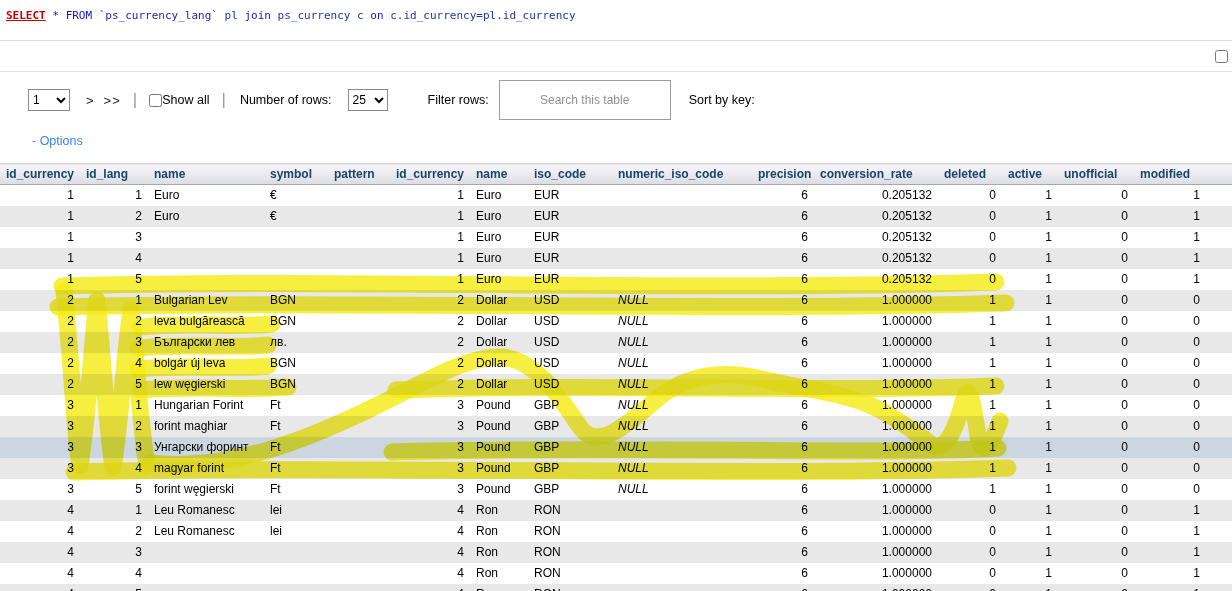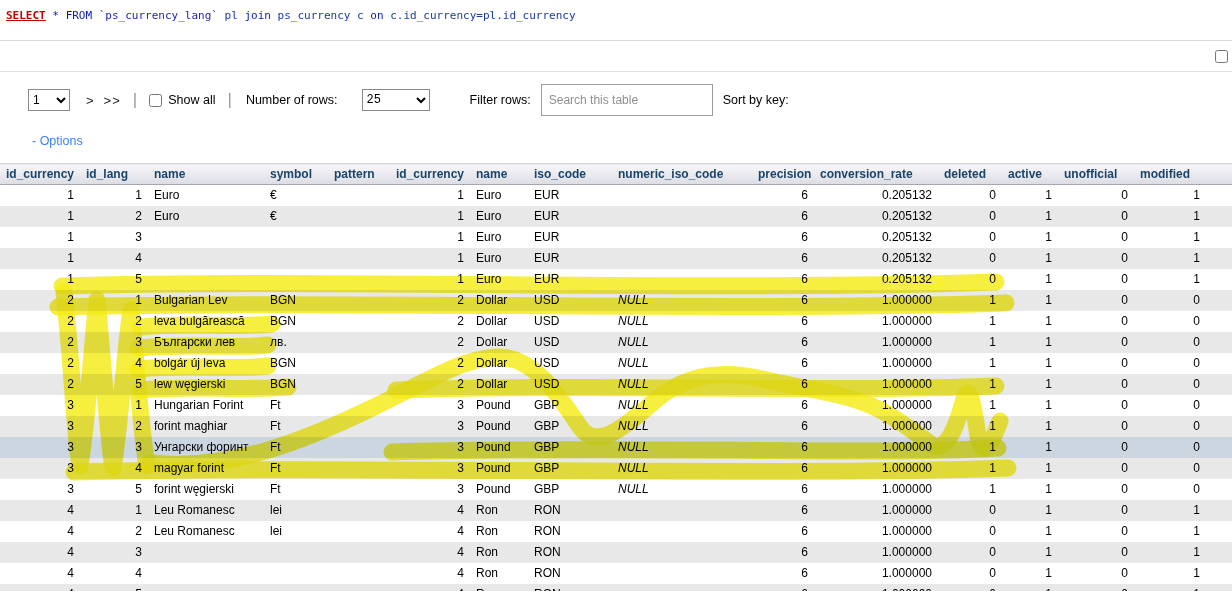--- a/index.html
+++ b/index.html
@@ -26,36 +26,36 @@
   .profilebar .chk {
     position:absolute; right:0px; top:8px; display:flex; align-items:center; gap:5px;
     font-size:12px; color:#000; width:17px; overflow:hidden;
   }
   .profilebar input { margin:0; width:13px; height:13px; }
 
   
   .toolbar { height:56px; display:flex; align-items:center; padding-left:28px; font-size:12.5px; color:#000; }
   .toolbar select { font-size:12px; height:22px; border:1px solid #8a8a8a; background:#fff; }
   .sel-page { width:42px; }
-  .sel-rows { width:68px; margin-left:24px;font-family:Liberation Mono, monospace; }
+  .sel-rows { width:40px; margin-left:16px; }
   .sel-sort { width:138px; margin-left:10px; }
   .navbtn { margin-left:16px; color:#222; font-size:13px; cursor:pointer; user-select:none; }
   .navbtn.last { margin-left:10px; letter-spacing:1px; }
   .sep { color:#9a9a9a; font-size:17px; margin:0 12px; font-weight:200; }
-  .chkwrap { display:flex; align-items:center; gap:6px; }
+  .chkwrap { display:flex; align-items:center; }
   .chkwrap input { margin:0; width:13px; height:13px; }
   .lbl { margin-left:2px; }
   .lbl-rows { }
   .lbl-filter { margin-left:40px; }
   .search {
-    width:172px; height:32px; border:1px solid #9c9c9c; padding:2px 7px; font-size:12px;
-    margin-left:10px; color:#222;
+    width:172px; height:40px; border:1px solid #9c9c9c; padding:2px 7px; font-size:12px;
+    margin-left:10px; color:#222;text-align:center;
   }
   .search::placeholder { color:#8f8f8f; }
-  .lbl-sort { margin-left:10px; }
+  .lbl-sort { margin-left:18px; }
 
   
   .optionsrow { height:27px; padding:6px 0 0 2px; font-size:12.5px; }
   .optionsrow a { color:#3b82f6; text-decoration:none; cursor:pointer;margin-left:30px; }
 
   
   table.results { border-collapse:collapse; table-layout:fixed; width:1232px; font-size:12px;margin-top:8px; }
   table.results thead th {
     background:linear-gradient(#f7f7fa,#dcdce4);
     border-top:1px solid #d4d4da; border-bottom:1px solid #a6a6ae;

